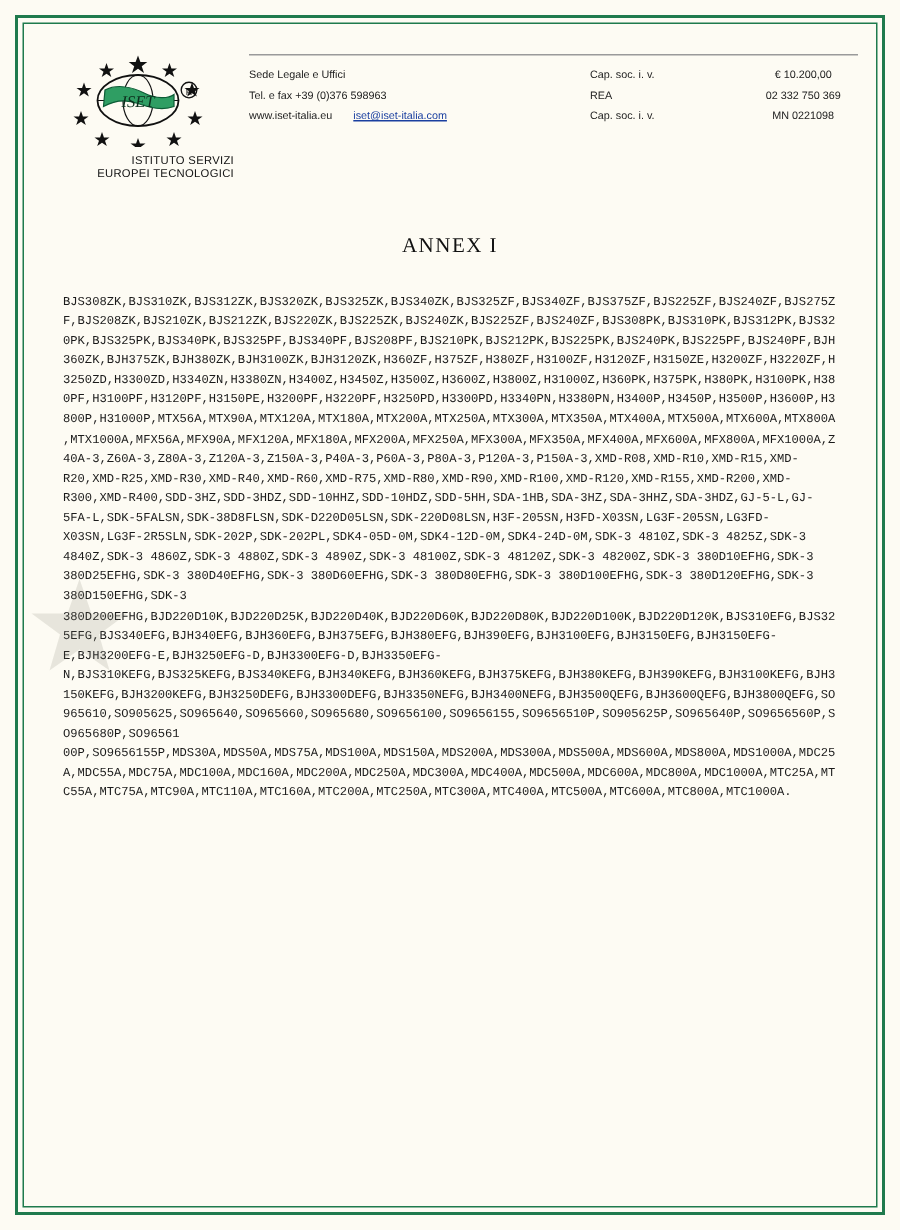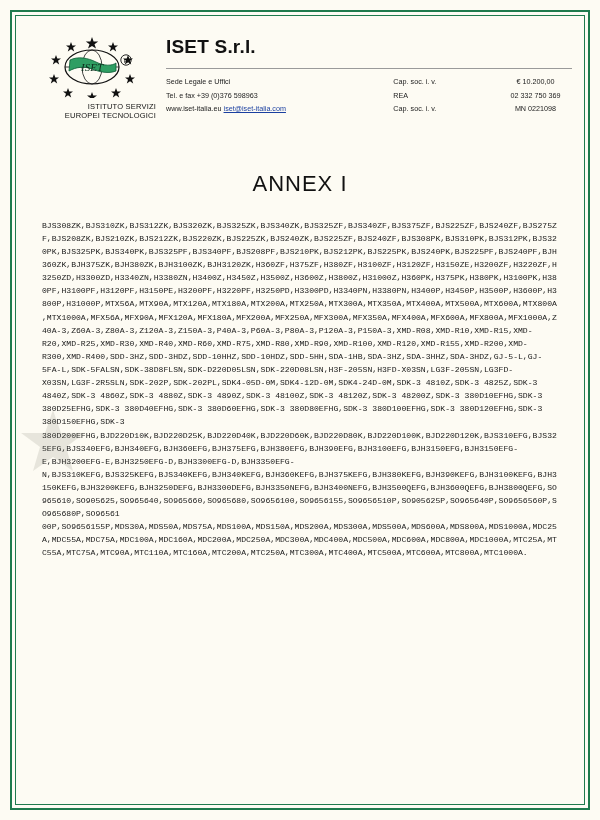--- a/index.html
+++ b/index.html
@@ -100,30 +100,31 @@
     padding: 2px 0;
     vertical-align: top;
     line-height: 1.35;
   }
   .col-left { width: 56%; }
   .col-mid  { width: 26%; }
   .col-right{ width: 18%; text-align: center; }
   .info-table a {
     color: #1a3fa0;
     text-decoration: underline;
+    margin-left: 12px;
   }
 
   
   .doc-title {
     text-align: center;
-    font-size: 22px;
+    font-size: 14px;
     color: #111;
-    margin: 50px 0 22px 0;
+    margin: 36px 0 22px 0;
     letter-spacing: 1px;
-    font-family: Liberation Sans, sans-serif;
+    font-family: Liberation Serif, serif;
   }
 
   
   .body-wrap {
     position: relative;
     padding: 0 14px;
   }
   .watermark {
     position: absolute;
     left: -10px;
@@ -179,21 +180,20 @@
             <text x="80" y="27" font-family="Liberation Sans, sans-serif" font-size="6" text-anchor="middle" fill="#111111">R</text>
           </svg>
         </div>
         <div class="logo-caption">
           <div>ISTITUTO SERVIZI</div>
           <div>EUROPEI TECNOLOGICI</div>
         </div>
       </div>
 
       <div class="header-right">
-        <div class="company-name">ISET S.r.l.</div>
         <div class="rule"></div>
         <table class="info-table">
           <tbody>
             <tr>
               <td class="col-left">Sede Legale e Uffici</td>
               <td class="col-mid">Cap. soc. i. v.</td>
               <td class="col-right">€ 10.200,00</td>
             </tr>
             <tr>
               <td class="col-left">Tel. e fax +39 (0)376 598963</td>

